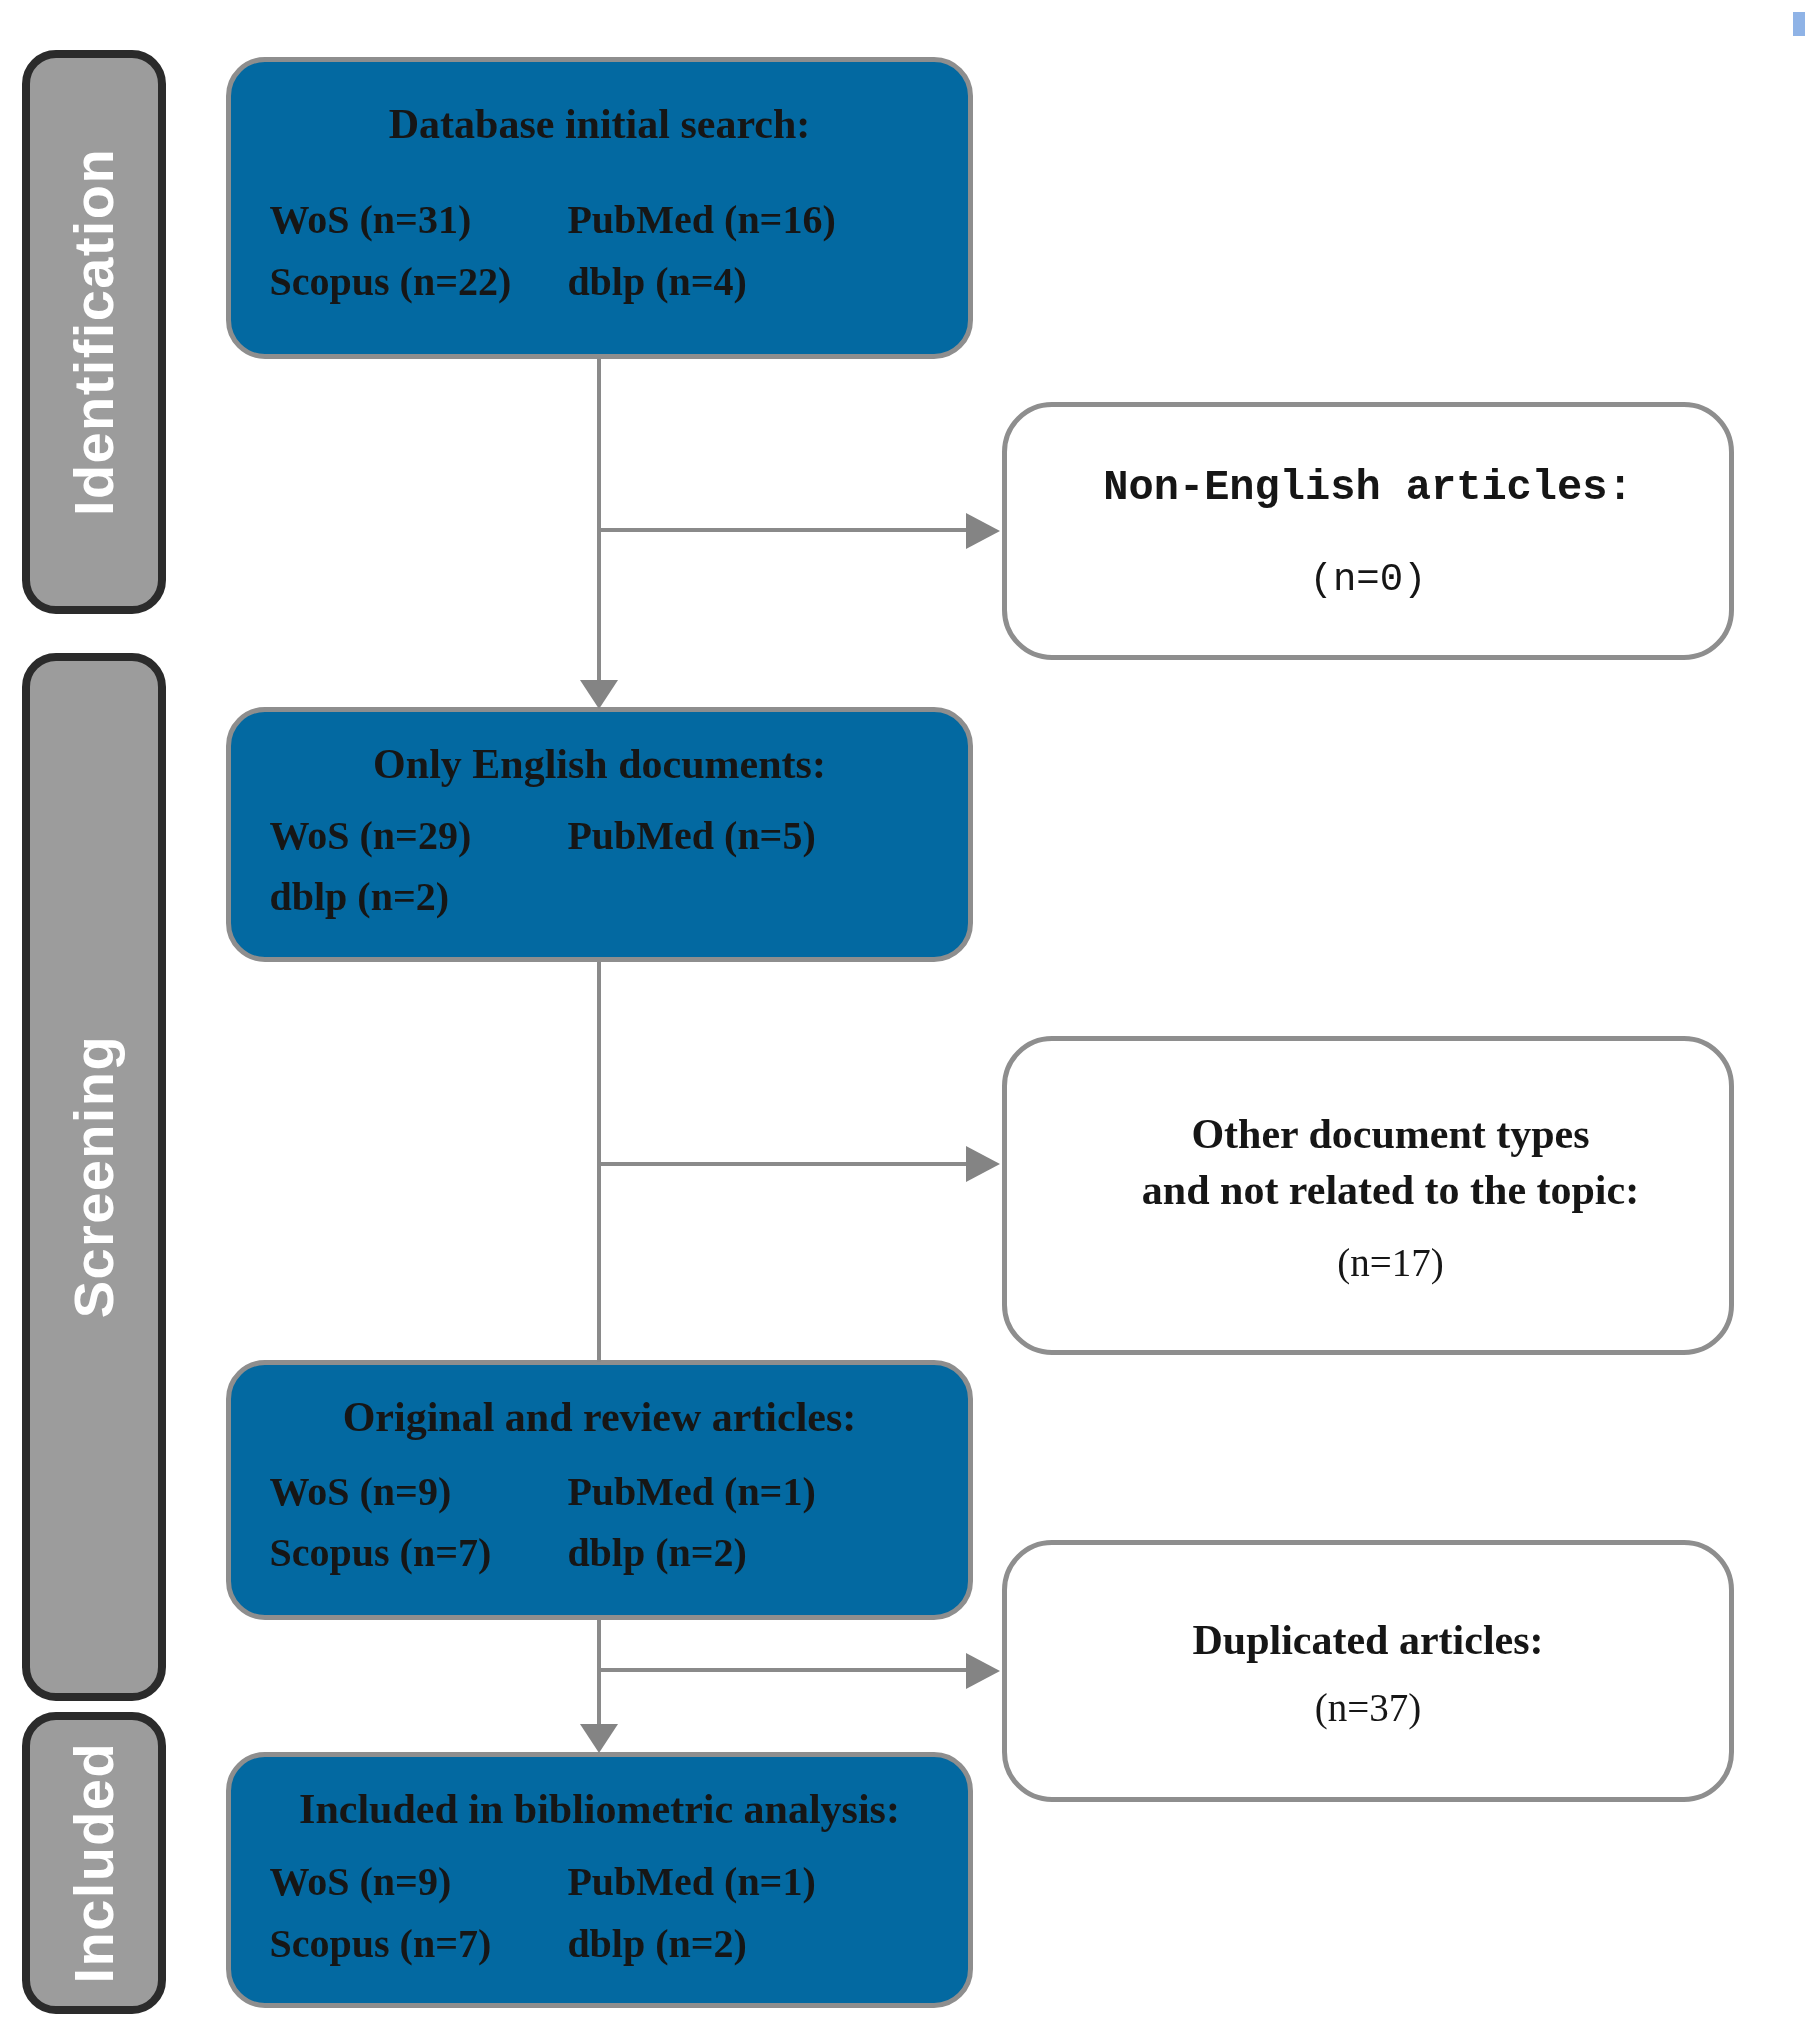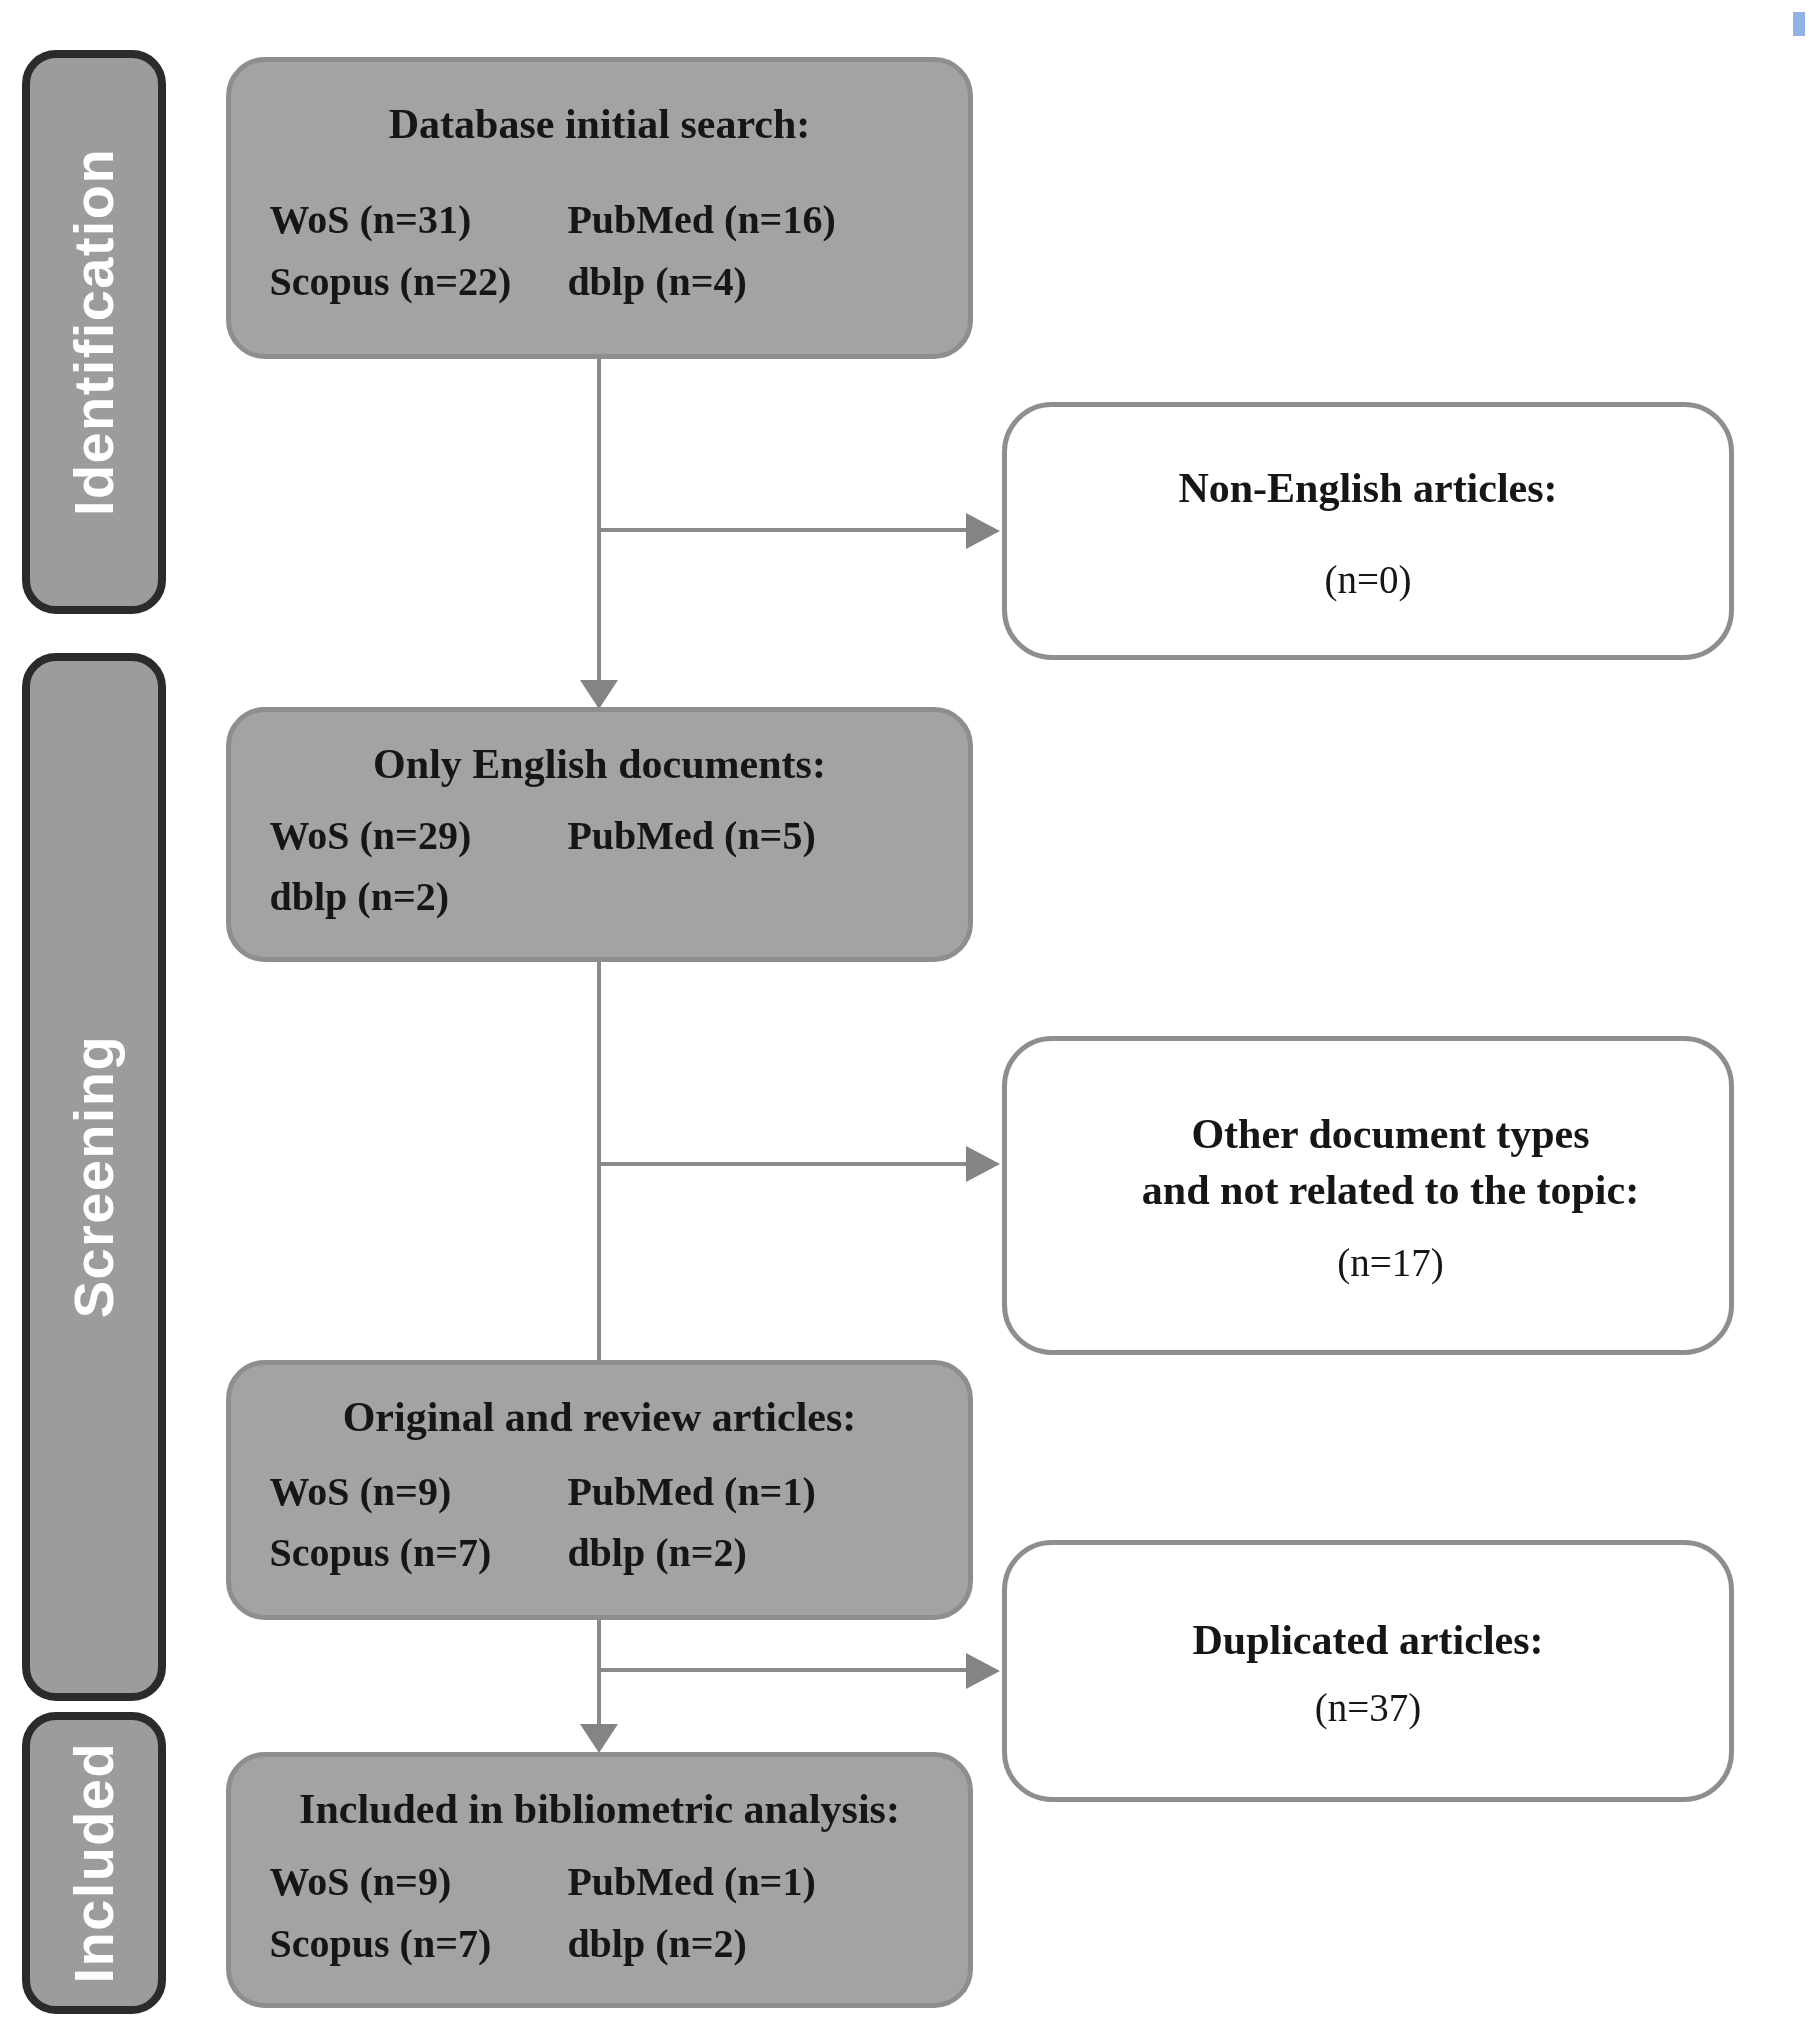--- a/index.html
+++ b/index.html
@@ -39,21 +39,21 @@
   #stage-identification { top: 50px;  height: 564px;  }
   #stage-screening      { top: 653px; height: 1048px; }
   #stage-included       { top: 1712px; height: 302px; }
 
   
   .mbox {
     position: absolute;
     left: 226px;
     width: 747px;
     box-sizing: border-box;
-    background: #a3a3a3;
+    background: #0369a1;
     border: 5px solid #8e8e8e;
     border-radius: 39px;
     display: flex;
     flex-direction: column;
     padding: 27px 21.5px 21.5px 21.5px;
   }
   .mbox .box-title {
     text-align: center;
     font-weight: bold;
     font-size: 42px;
@@ -96,21 +96,21 @@
   .sbox .box-title {
     font-weight: bold;
     font-size: 42px;
     line-height: 1.35;
   }
   .sbox .box-count {
     font-size: 39px;
     font-weight: normal;
     margin-top: 41px;
   }
-  #rbox-1 { top: 402px;  height: 258px; }
+  #rbox-1 { top: 402px;  height: 258px; font-family: Liberation Mono, monospace; }
   #rbox-2 { top: 1036px; height: 319px; padding-left: 45px; }
   #rbox-2 .box-count { margin-top: 21.5px; }
   #rbox-3 { top: 1540px; height: 262px; }
   #rbox-3 .box-count { margin-top: 17px; }
 
   
   .vline { position: absolute; width: 4.3px; background: #8a8a8a; }
   .hline { position: absolute; height: 4.3px; background: #8a8a8a; }
   #vline-1 { left: 597px; top: 359px;  height: 322px; }
   #vline-2 { left: 597px; top: 962px; height: 400px; }

